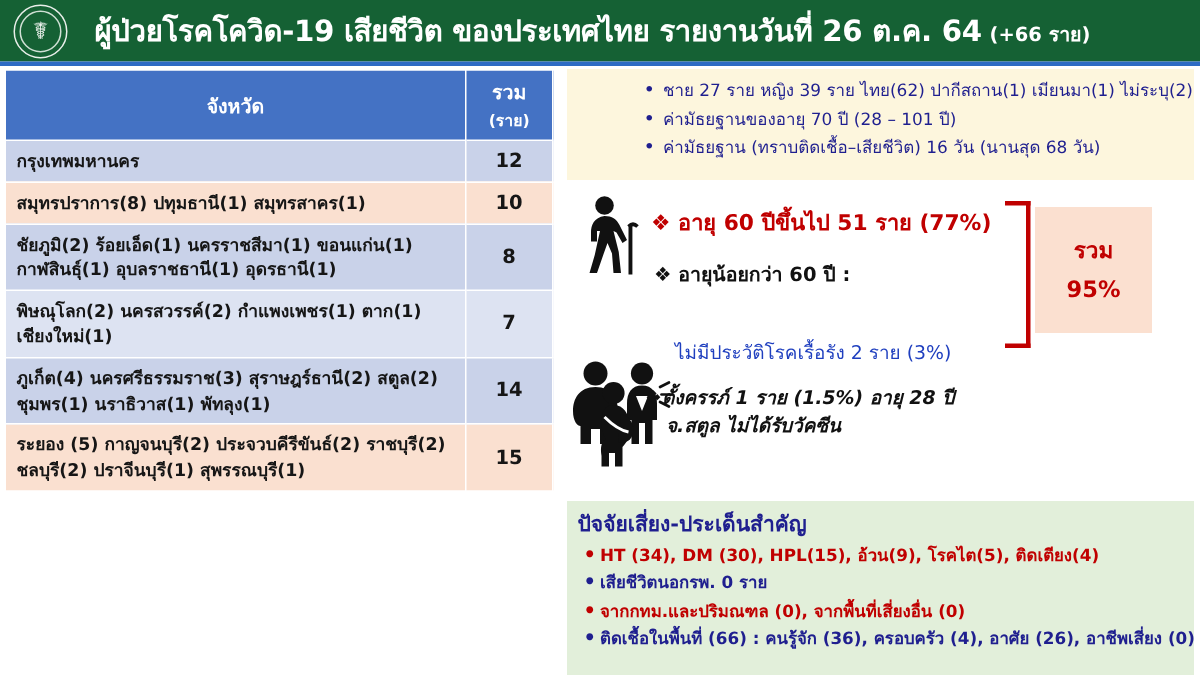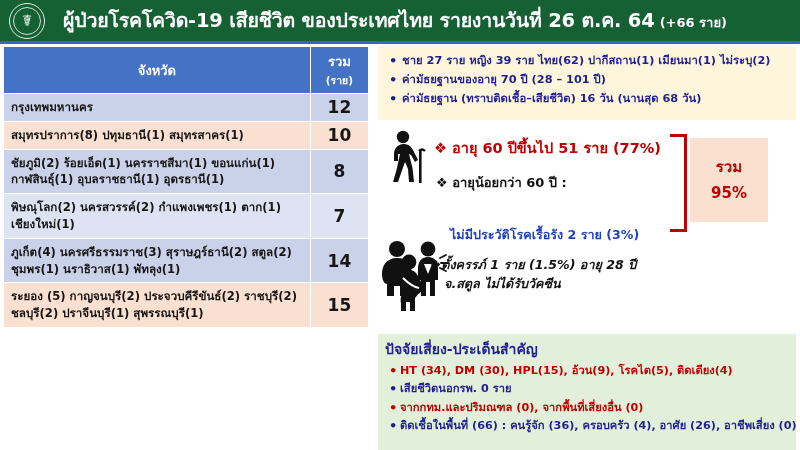--- a/index.html
+++ b/index.html
@@ -55,54 +55,54 @@
     text-align:center;font-size:13px;padding:4px 2px;
   }
   .th-sub{font-size:10.5px;font-weight:bold;display:block;}
   .col-prov{width:306px;}
   .col-tot{width:58px;}
   .prov-cell{
     font-size:11.6px;font-weight:bold;color:#161616;
     padding:5px 7px;line-height:1.45;text-align:left;
   }
   .tot-cell{
-    font-size:17px;font-weight:bold;color:#161616;text-align:center;
+    font-size:13px;font-weight:bold;color:#161616;text-align:center;
   }
   .rA{background:#c9d2e9;}
   .rB{background:#fae0d0;}
   .rC{background:#dde3f2;}
 
   
   .rpanel{position:absolute;left:378px;top:46px;width:418px;height:400px;}
 
   .box-yellow{
     position:absolute;left:0;top:0;width:418px;height:74px;
     background:#fdf6dd;
   }
   .ul{margin:0;padding:6px 4px 0 22px;list-style:none;}
   .ul li{
-    position:relative;color:#1f1f8f;font-size:11.3px;font-weight:bold;
-    line-height:1.52;padding-left:2px;margin-bottom:2px;white-space:nowrap;
+    position:relative;color:#1f1f8f;font-size:11.3px;font-weight:normal;
+    line-height:1.52;padding-left:2px;margin-bottom:2px;white-space:nowrap;margin-left:40px;
   }
   .ul li:before{
     content:"\2022";position:absolute;left:-11px;top:-1px;
     color:#1f1f8f;font-size:13px;
   }
 
   
   .stats{position:absolute;left:0;top:82px;width:418px;height:186px;}
   .fig{position:absolute;color:#111;}
   .line-red{
     color:#c00000;font-weight:bold;font-size:14.5px;white-space:nowrap;
   }
   .line-blk{
     color:#111111;font-weight:bold;font-size:13px;white-space:nowrap;
   }
   .line-blue{
-    color:#1f3fbf;font-weight:bold;font-size:12.6px;white-space:nowrap;
+    color:#1f3fbf;font-weight:normal;font-size:12.6px;white-space:nowrap;
   }
   .s1{position:absolute;left:56px;top:8px;}
   .s2{position:absolute;left:58px;top:44px;}
   .s3{position:absolute;left:72px;top:68px;}
   .s4{position:absolute;left:72px;top:96px;}
   .s5{position:absolute;left:52px;top:126px;}
   .s6{position:absolute;left:66px;top:145px;}
   .s5 .line-blk,.s6 .line-blk{font-size:12.6px;font-style:italic;}
 
   .bracket{

